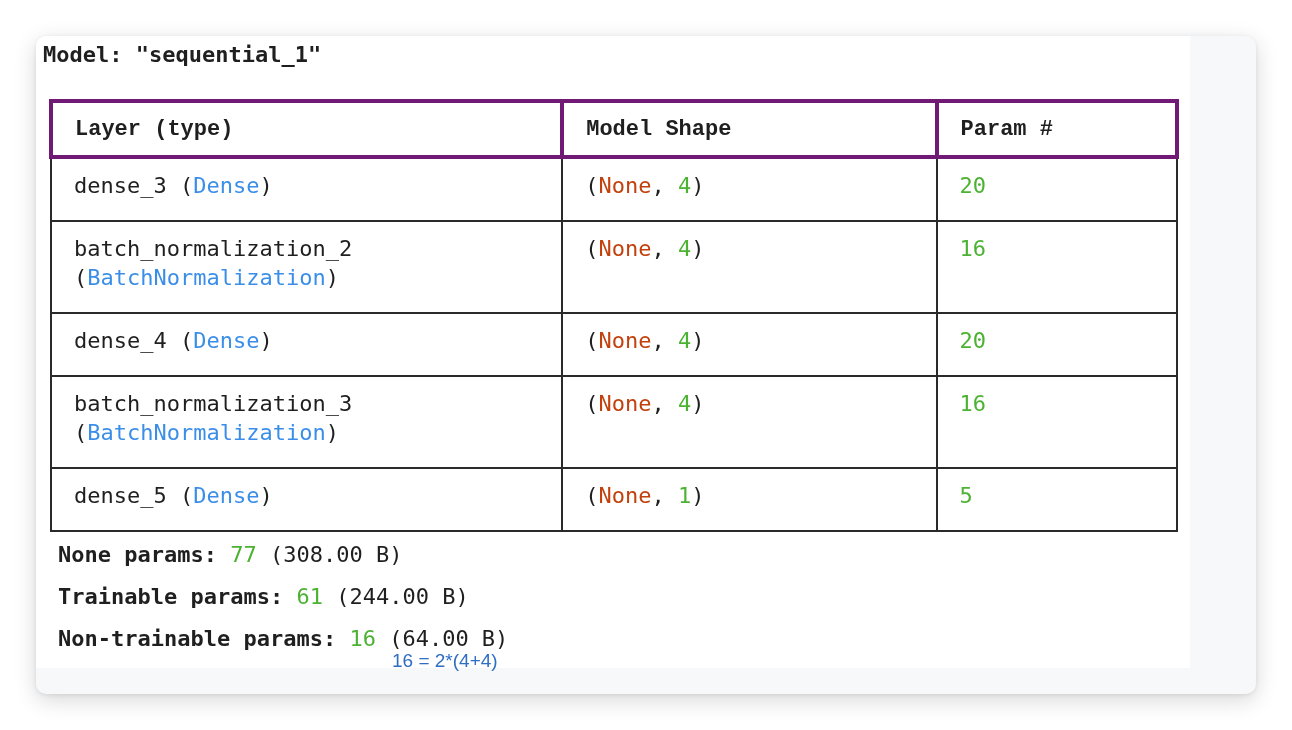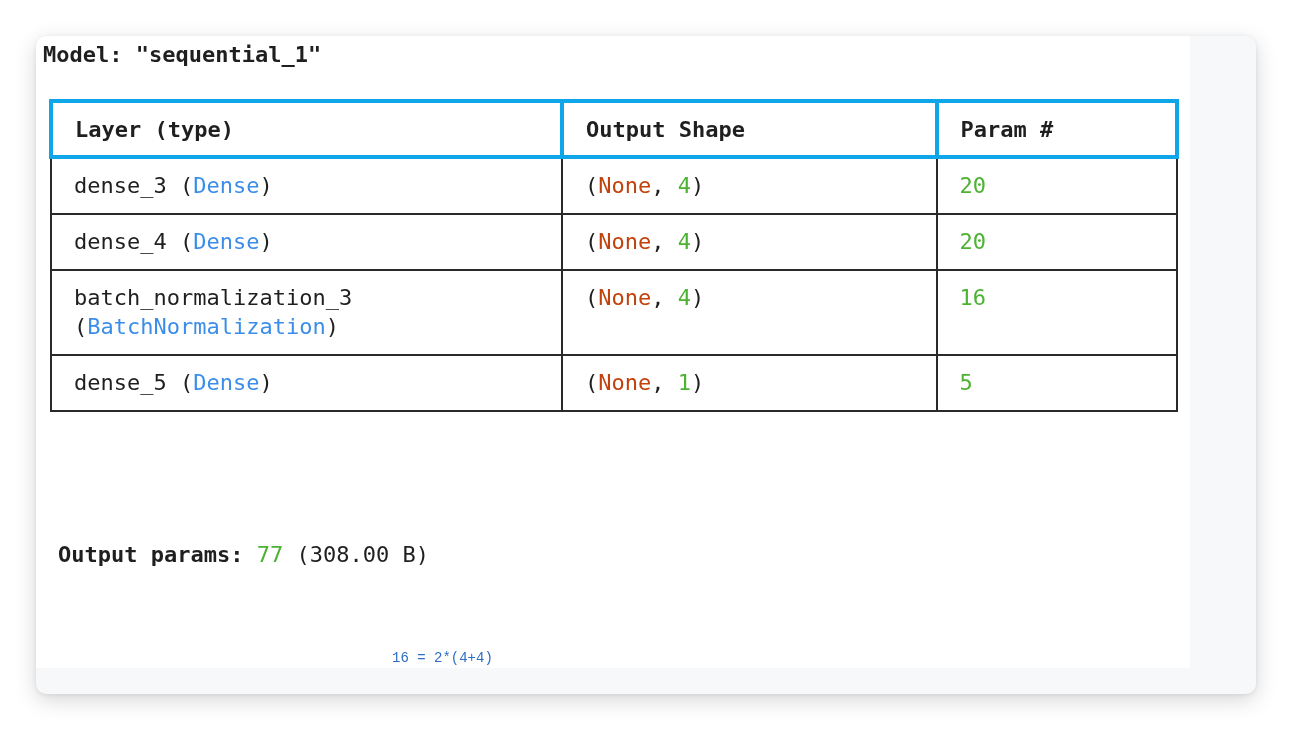--- a/index.html
+++ b/index.html
@@ -51,29 +51,30 @@
       color: #1f1f1f;
     }
     .summary-table th, .summary-table td {
       border: 2px solid #2a2a2a;
       padding: 0 22px;
       vertical-align: top;
       white-space: pre;
       line-height: 29px;
     }
     .summary-table thead th {
-      border: 4px solid #0ea5e9;
+      border: 4px solid #701a75;
       height: 52px;
       vertical-align: middle;
       font-weight: bold;
       text-align: left;
       padding-top: 0;
+      font-family: Liberation Mono, monospace;
     }
     .summary-table thead th.param-col { text-align: left; }
-    .summary-table tbody td { padding-top: 12px; padding-bottom: 13px; }
+    .summary-table tbody td { padding-top: 12px; padding-bottom: 20px; }
     .summary-table td.param-col { }
     .col-layer { width: 468px; }
     .col-shape { width: 331px; }
     .col-param { width: 195px; }
     .type-blue { color: #3b8ee8; }
     .none-cyan { color: #c2410c; }
     .num-green { color: #4cb232; }
 
     .totals {
       position: absolute;
@@ -83,22 +84,22 @@
       color: #1f1f1f;
       line-height: 42px;
     }
     .totals .row { white-space: pre; }
     .totals .label { font-weight: bold; }
 
     .note-blue {
       position: absolute;
       left: 356px;
       top: 614px;
-      font-family: Liberation Mono, monospace;
-      font-size: 14px;
+      font-family: Liberation Sans, sans-serif;
+      font-size: 19px;
       color: #2e6ec4;
       white-space: pre;
     }
     .annot {
       position: absolute;
       left: 545px;
       top: 490px;
       font-family: "DejaVu Sans", "Liberation Sans", sans-serif;
       font-size: 21px;
       color: #d43a3a;
@@ -123,29 +124,35 @@
 
 <div class="card">
   <div class="output">
 
     <div class="model-title mono">Model: "sequential_1"</div>
 
     <table class="summary-table mono">
       <thead>
         <tr>
           <th class="col-layer">Layer (type)</th>
-          <th class="col-shape">Output Shape</th>
+          <th class="col-shape">Model Shape</th>
           <th class="col-param param-col">Param #</th>
         </tr>
       </thead>
       <tbody>
         <tr>
           <td><span>dense_3</span> (<span class="type-blue">Dense</span>)</td>
           <td>(<span class="none-cyan">None</span>, <span class="num-green">4</span>)</td>
           <td class="param-col num-green">20</td>
+        </tr>
+        <tr>
+          <td><span>batch_normalization_2</span>
+<span>(<span class="type-blue">BatchNormalization</span>)</span></td>
+          <td>(<span class="none-cyan">None</span>, <span class="num-green">4</span>)</td>
+          <td class="param-col num-green">16</td>
         </tr>
         <tr>
           <td><span>dense_4</span> (<span class="type-blue">Dense</span>)</td>
           <td>(<span class="none-cyan">None</span>, <span class="num-green">4</span>)</td>
           <td class="param-col num-green">20</td>
         </tr>
         <tr>
           <td><span>batch_normalization_3</span>
 <span>(<span class="type-blue">BatchNormalization</span>)</span></td>
           <td>(<span class="none-cyan">None</span>, <span class="num-green">4</span>)</td>
@@ -153,21 +160,23 @@
         </tr>
         <tr>
           <td><span>dense_5</span> (<span class="type-blue">Dense</span>)</td>
           <td>(<span class="none-cyan">None</span>, <span class="num-green">1</span>)</td>
           <td class="param-col num-green">5</td>
         </tr>
       </tbody>
     </table>
 
     <div class="totals mono">
-      <div class="row"><span class="label">Output params:</span> <span class="num-green">77</span> <span>(308.00 B)</span></div>
+      <div class="row"><span class="label">None params:</span> <span class="num-green">77</span> <span>(308.00 B)</span></div>
+      <div class="row"><span class="label">Trainable params:</span> <span class="num-green">61</span> <span>(244.00 B)</span></div>
+      <div class="row"><span class="label">Non-trainable params:</span> <span class="num-green">16</span> <span>(64.00 B)</span></div>
     </div>
 
     <div class="annot">
       <div class="line"><span class="formula"></span></div>
       
     </div>
   </div>
 
   <div class="note-blue">16 = 2*(4+4)</div>
 </div>

